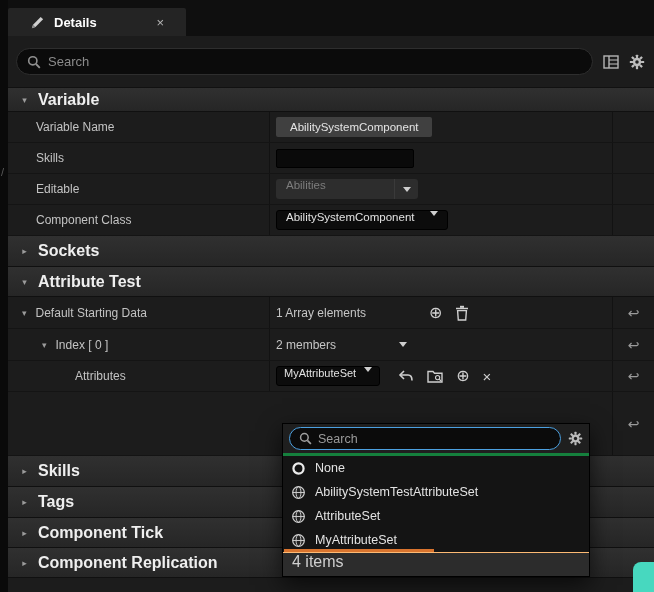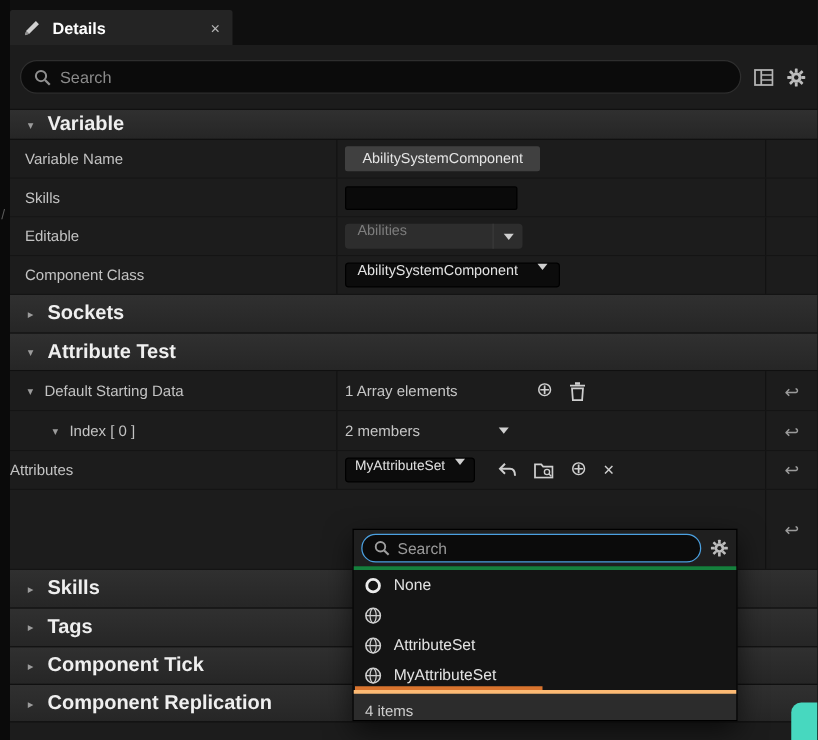--- a/index.html
+++ b/index.html
@@ -4,42 +4,42 @@
 <style>
   *{box-sizing:border-box;margin:0;padding:0}
   html,body{width:654px;height:592px}
   body{background:#0b0b0b;font-family:"Liberation Sans",sans-serif;overflow:hidden;position:relative}
   .screen{position:absolute;inset:0;overflow:hidden}
   .left-strip{position:absolute;left:0;top:0;width:8px;height:100%;background:#0a0a0a;z-index:6}
   .slash{position:absolute;left:1px;top:166px;color:#5a5a5a;font-size:11px}
   .panel{position:absolute;left:8px;top:0;right:0;bottom:0;background:#1c1c1c}
 
   .tab-bar{height:36px;background:#0f0f0f;display:flex;align-items:flex-end}
-  .tab{width:178px;height:28px;background:#242424;display:flex;align-items:center;padding:0 10px;gap:9px;border-radius:2px 2px 0 0}
+  .tab{width:178px;height:28px;background:#242424;display:flex;align-items:center;padding:0 22px;gap:9px;border-radius:2px 2px 0 0}
   .tab-title{color:#ffffff;font-weight:bold;font-size:13px;flex:1}
   .tab-close{color:#b5b5b5;font-size:13px;line-height:1}
 
   .toolbar{height:52px;background:#1c1c1c;display:flex;align-items:center;padding:0 9px 0 8px;gap:10px;border-bottom:1px solid #111}
   .search-box{flex:1;height:27px;background:#0b0b0b;border:1px solid #2e2e2e;border-radius:14px;display:flex;align-items:center;padding:0 10px;gap:7px}
   .search-box input{flex:1;background:transparent;border:none;outline:none;color:#dddddd;font-size:13px;font-family:"Liberation Sans",sans-serif}
   .search-box input::placeholder{color:#8b8b8b}
 
   .sec{background:linear-gradient(#303030,#262626);display:flex;align-items:center;padding-left:12px;gap:9px;border-bottom:1px solid #101010}
   .sec .tri{color:#9c9c9c;font-size:9px;width:9px;text-align:center}
   .sec .sec-title{color:#efefef;font-weight:bold;font-size:16px}
 
   .row{display:flex;border-bottom:1px solid #141414;background:#1c1c1c;align-items:stretch}
   .row-label{width:262px;display:flex;align-items:center;color:#c3c3c3;font-size:12px;border-right:1px solid #121212;gap:9px}
   .row-label .tri{color:#9c9c9c;font-size:9px}
   .row-value{flex:1;display:flex;align-items:center;padding-left:6px;gap:8px;color:#c6c6c6;font-size:12px}
   .row-reset{width:42px;border-left:1px solid #121212;display:flex;align-items:center;justify-content:center}
   .reset-ico{color:#9b9b9b;font-size:14px}
 
   .h24{height:24px}.h30{height:30px}.h31{height:31px}.h32{height:32px}.h64{height:64px}
-  .ind28{padding-left:12px}.ind14{padding-left:14px}.ind34{padding-left:34px}.ind67{}
+  .ind28{padding-left:28px}.ind14{padding-left:14px}.ind34{padding-left:34px}.ind67{padding-left:67px}
 
   .chip{background:#404040;color:#e4e4e4;font-size:11.5px;height:20px;line-height:20px;padding:0 14px;border-radius:2px}
   .text-input{width:138px;height:19px;background:#0a0a0a;border:1px solid #000;border-radius:2px;color:#ddd;font-size:11.5px;outline:none;padding:0 6px;font-family:"Liberation Sans",sans-serif}
   .combo{height:20px;display:flex;align-items:flex-start;border-radius:3px;font-size:11.5px}
   .combo.disabled{background:#2d2d2d;color:#7d7d7d;width:142px;padding-left:10px}
   .combo.disabled .chev-box{margin-left:auto;width:24px;height:100%;display:flex;align-items:center;justify-content:center;border-left:1px solid #3a3a3a}
   .combo.dark{background:#0c0c0c;border:1px solid #000;color:#e2e2e2;padding:0 9px;gap:16px}
   .combo.small{font-size:11px;gap:8px;padding:0 7px}
   .chev{width:0;height:0;border-left:4px solid transparent;border-right:4px solid transparent;border-top:5px solid #cfcfcf}
   .checkbox{width:15px;height:15px;background:#1f9cf0;border-radius:2px;color:#fff;font-size:11px;font-weight:bold;display:flex;align-items:center;justify-content:center}
@@ -50,21 +50,21 @@
   .clear-x{color:#cfcfcf;font-size:15px;line-height:1}
 
   .popup{position:absolute;left:282px;top:423px;width:308px;z-index:20;background:#1f1f1f;border:1px solid #000;box-shadow:0 8px 22px rgba(0,0,0,.65)}
   .popup-search{height:29px;display:flex;align-items:center;padding:0 6px;gap:7px}
   .sinput{flex:1;height:23px;border:1px solid #4ba0e0;border-radius:12px;background:#0b0b0b;display:flex;align-items:center;padding:0 9px;gap:6px}
   .sinput input{flex:1;background:transparent;border:none;outline:none;color:#ddd;font-size:12.5px;font-family:"Liberation Sans",sans-serif}
   .sinput input::placeholder{color:#9a9a9a}
   .plist{background:#141414;border-top:3px solid #15803d;position:relative}
   .pitem{height:24px;display:flex;align-items:center;gap:9px;padding-left:8px;color:#e3e3e3;font-size:12.5px}
   .sel-underline{position:absolute;left:1px;bottom:0;width:150px;height:3px;background:#d9742e}
-  .pfooter{height:24px;background:#2c2c2c;display:flex;align-items:flex-end;padding-left:9px;color:#cfcfcf;font-size:12px;border-top:3px solid #fdba74}
+  .pfooter{height:24px;background:#2c2c2c;display:flex;align-items:flex-start;padding-left:9px;color:#cfcfcf;font-size:16px;border-top:1px solid #fdba74}
 
   .teal{position:absolute;right:0;bottom:0;width:21px;height:30px;background:#47d8bf;border-radius:8px 0 0 0;z-index:30}
 </style>
 </head>
 <body>
 
 <div class="screen">
 
   <div class="left-strip">
     <span class="slash">/</span>
@@ -295,20 +295,21 @@
           <circle cx="8" cy="8" r="5.4" fill="none" stroke="#ececec" stroke-width="2.4"></circle>
         </svg>
         <span>None</span>
       </div>
       <div class="pitem">
         <svg width="15" height="15" viewBox="0 0 16 16">
           <circle cx="8" cy="8" r="6.2" fill="#222" stroke="#cfcfcf" stroke-width="1.3"></circle>
           <ellipse cx="8" cy="8" rx="2.6" ry="6.2" fill="none" stroke="#cfcfcf" stroke-width="1"></ellipse>
           <line x1="1.8" y1="8" x2="14.2" y2="8" stroke="#cfcfcf" stroke-width="1"></line>
         </svg>
+        <span>AbilitySystemTestAttributeSet</span>
       </div>
       <div class="pitem">
         <svg width="15" height="15" viewBox="0 0 16 16">
           <circle cx="8" cy="8" r="6.2" fill="#222" stroke="#cfcfcf" stroke-width="1.3"></circle>
           <ellipse cx="8" cy="8" rx="2.6" ry="6.2" fill="none" stroke="#cfcfcf" stroke-width="1"></ellipse>
           <line x1="1.8" y1="8" x2="14.2" y2="8" stroke="#cfcfcf" stroke-width="1"></line>
         </svg>
         <span>AttributeSet</span>
       </div>
       <div class="pitem">

